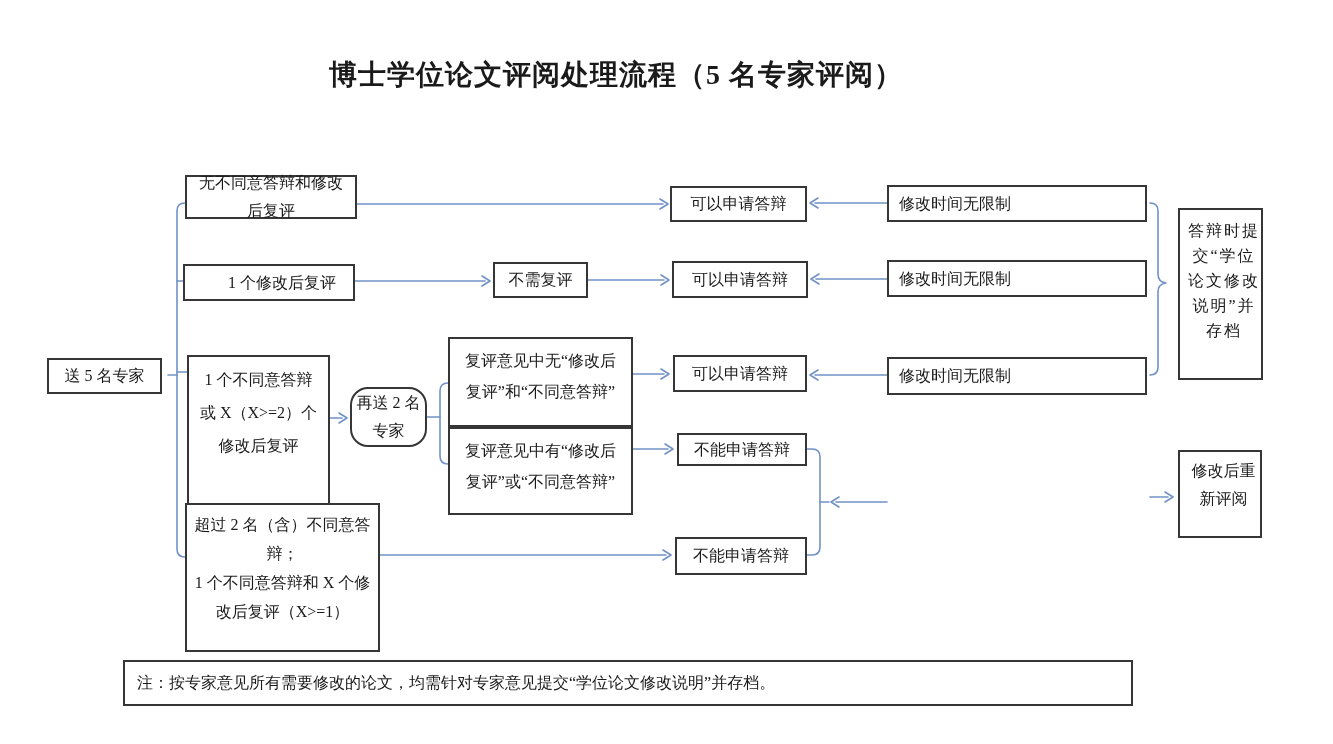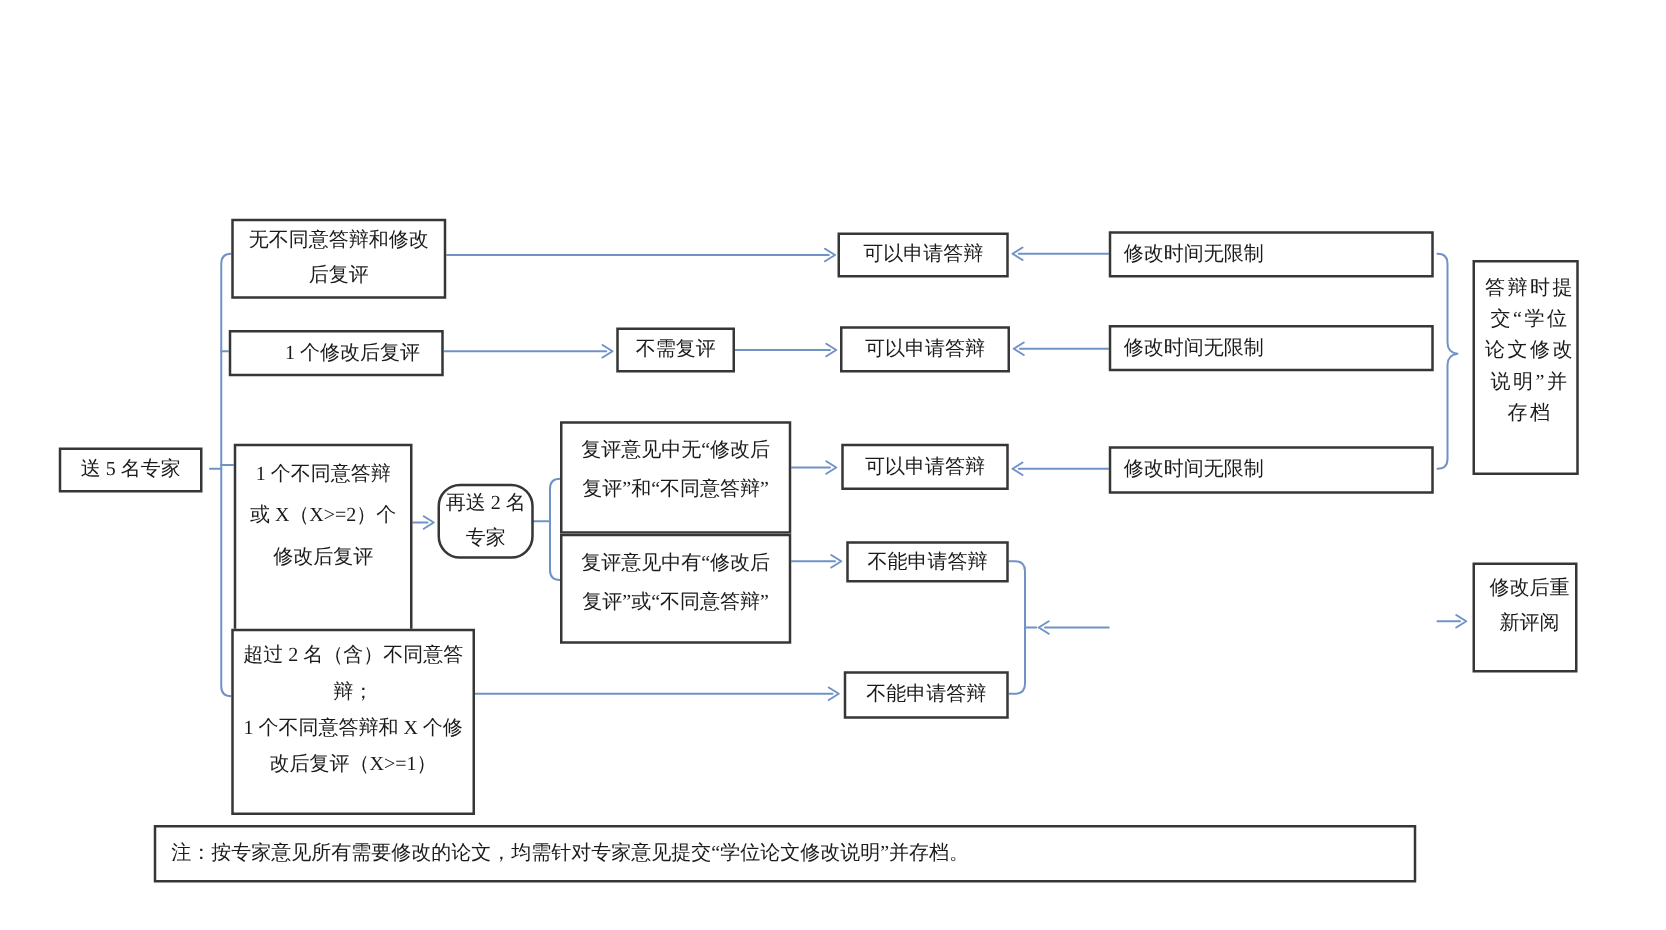--- a/index.html
+++ b/index.html
@@ -32,20 +32,21 @@
   .c{display:flex;align-items:center;justify-content:center;text-align:center;}
   .tc{text-align:center;}
   .tl{text-align:center;}
   .lm{display:flex;align-items:center;justify-content:flex-start;}
 </style>
 </head>
 <body>
 
 <div class="canvas">
 
+  <div class="title">博士学位论文评阅处理流程（5 名专家评阅）</div>
 
   <svg class="lines" width="1333" height="744" viewBox="0 0 1333 744">
     <g class="connector-group" stroke="#7092c6" stroke-width="1.6" fill="none" stroke-linecap="round" stroke-linejoin="round">
 
       <path d="M185,203 Q177,203 177,211 L177,549 Q177,557 185,557"></path>
       <path d="M177,281 L183,281"></path>
       <path d="M177,372 L187,372"></path>
       <path d="M168,375 L177,375"></path>
 
       <path d="M357,204 L663,204"></path>
@@ -85,21 +86,21 @@
       <path d="M839,497 L831,502 L839,507"></path>
 
       <path d="M1150,203 Q1158,203 1158,211 L1158,274 Q1158,282 1166,283 Q1158,284 1158,292 L1158,367 Q1158,375 1150,375"></path>
 
       <path d="M1150,497 L1168,497"></path>
       <path d="M1165,492 L1173,497 L1165,502"></path>
     </g>
   </svg>
 
   <div class="node c" style="left: 47px; top: 358px; width: 115px; height: 36px; border-color: rgb(54, 54, 54); color: rgb(26, 26, 26);">送 5 名专家</div>
-  <div class="node c" style="left: 185px; top: 175px; width: 172px; height: 64px; line-height: 28px; border-color: rgb(54, 54, 54); color: rgb(26, 26, 26);">无不同意答辩和修改
+  <div class="node c" style="left: 185px; top: 175px; width: 172px; height: 44px; line-height: 28px; border-color: rgb(54, 54, 54); color: rgb(26, 26, 26);">无不同意答辩和修改
 后复评</div>
   <div class="node c" style="left: 183px; top: 264px; width: 172px; height: 37px; border-color: rgb(54, 54, 54); color: rgb(26, 26, 26); padding-left: 26px;">1 个修改后复评</div>
   <div class="node tc" style="left: 187px; top: 355px; width: 143px; height: 151px; padding-top: 6px; line-height: 33px; border-color: rgb(54, 54, 54); color: rgb(26, 26, 26);">1 个不同意答辩
 或 X（X&gt;=2）个
 修改后复评</div>
   <div class="node tc" style="left: 185px; top: 503px; width: 195px; height: 149px; padding-top: 5px; line-height: 29px; border-color: rgb(54, 54, 54); color: rgb(26, 26, 26);">超过 2 名（含）不同意答
 辩；
 1 个不同意答辩和 X 个修
 改后复评（X&gt;=1）</div>
   <div class="node c" style="left: 350px; top: 387px; width: 77px; height: 60px; line-height: 28px; border-color: rgb(54, 54, 54); color: rgb(26, 26, 26); border-radius: 18px;">再送 2 名

